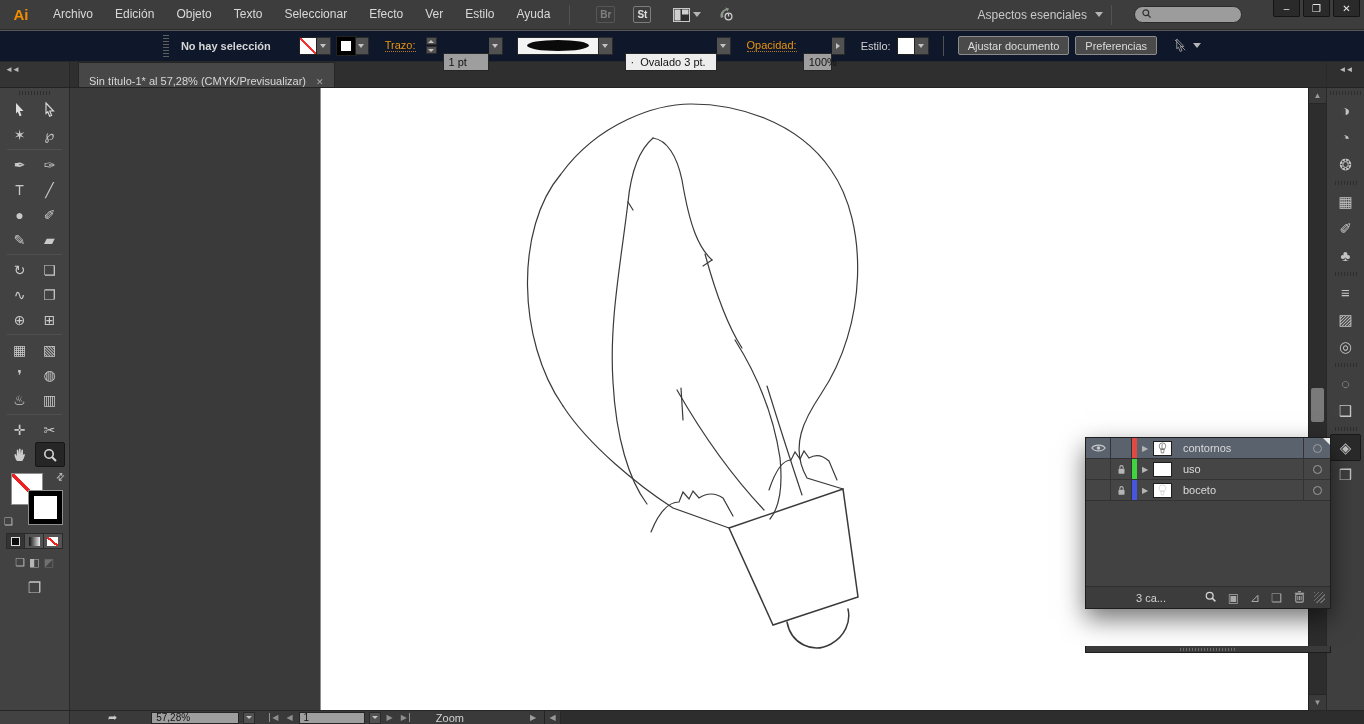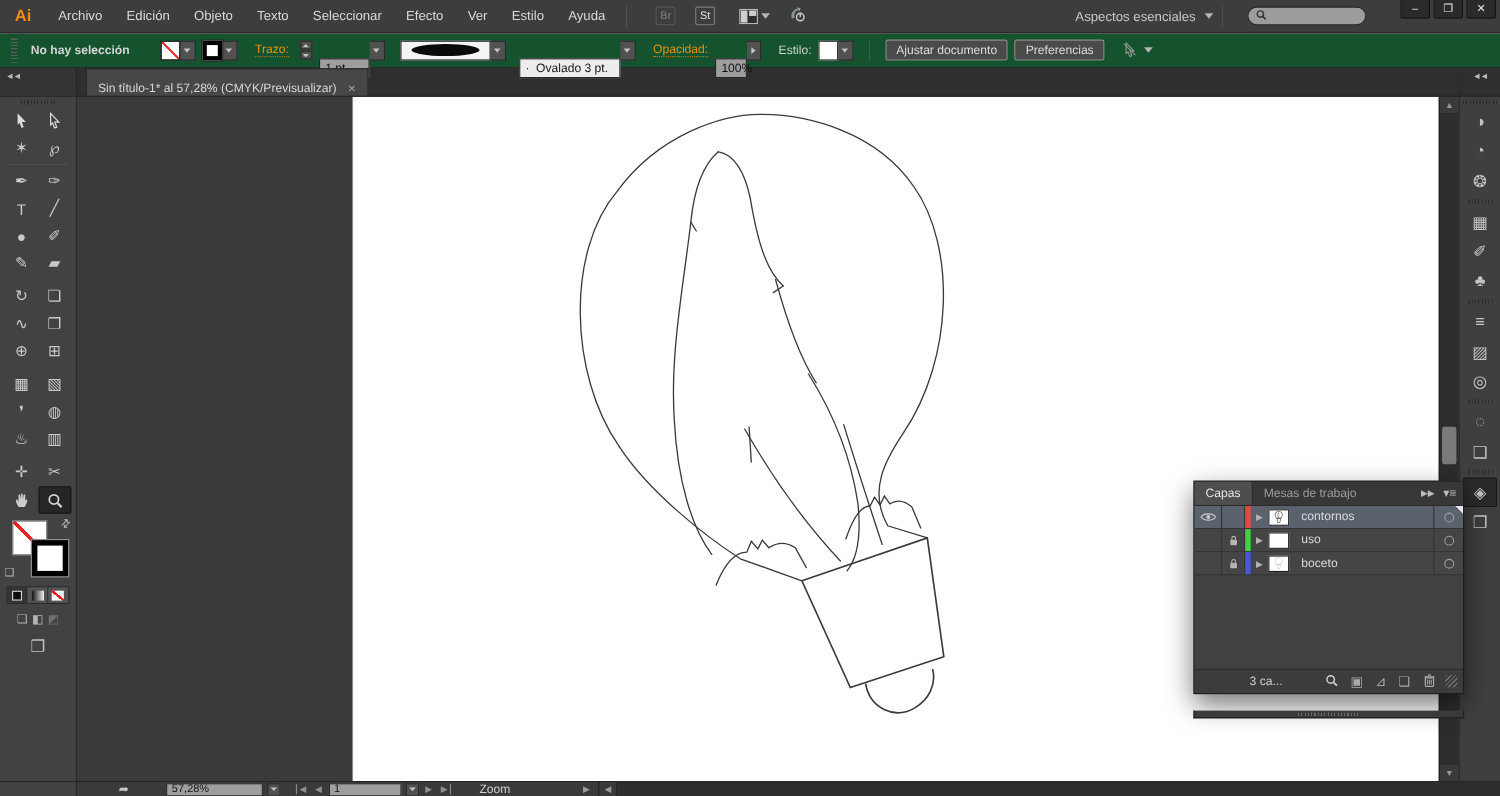--- a/index.html
+++ b/index.html
@@ -5,33 +5,33 @@
   *{margin:0;padding:0;box-sizing:border-box;font-family:"Liberation Sans","DejaVu Sans",sans-serif;}
   html,body{background:#222;}
   #app{position:relative;width:1364px;height:724px;background:#3f3f3f;overflow:hidden;color:#cfcfcf;font-size:11px;}
 
   
   .menubar{position:relative;height:30px;background:#3d3d3d;border-bottom:1px solid #2b2b2b;display:flex;align-items:center;}
   .logo{width:42px;text-align:center;color:#f28c00;font-weight:bold;font-size:15px;}
   .menus{display:flex;align-items:center;height:100%;}
   .menu-item{padding:16px 11px;line-height:29px;color:#d9d9d9;font-size:12px;cursor:default;}
   .mb-sep{width:1px;height:20px;background:#2e2e2e;border-right:1px solid #525252;margin:0 8px;}
-  .mini-btn{border:1px solid #7d7d7d;color:#e0e0e0;font-size:10px;font-weight:normal;padding:2px 3px;border-radius:2px;margin-left:18px;}
+  .mini-btn{border:1px solid #7d7d7d;color:#e0e0e0;font-size:10px;font-weight:bold;padding:2px 3px;border-radius:2px;margin-left:18px;}
   .mini-btn.dim{opacity:.4;}
   .arrange{margin-left:22px;display:flex;align-items:center;gap:3px;}
   .cslive{margin-left:16px;}
   .workspace{margin-left:auto;display:flex;align-items:center;gap:8px;color:#c9c9c9;font-size:12px;}
   .chev{width:0;height:0;border-left:4px solid transparent;border-right:4px solid transparent;border-top:5px solid #b5b5b5;display:inline-block;}
   .searchbox{margin-left:14px;margin-right:122px;width:108px;height:17px;background:#9c9c9c;border-radius:9px;display:flex;align-items:center;padding:0 6px;gap:4px;border:1px solid #2b2b2b;}
   .searchbox input{flex:1;min-width:0;background:transparent;border:none;outline:none;font-size:10px;color:#222;}
   .winbtns{position:absolute;top:0;right:4px;display:flex;gap:3px;}
   .winbtn{width:27px;height:17px;background:#2a2a2a;border:1px solid #141414;border-top:none;color:#e8e8e8;font-size:10px;display:flex;align-items:center;justify-content:center;border-radius:0 0 2px 2px;}
 
   
-  .controlbar{height:32px;background:#14532d;border-bottom:1px solid #282828;box-shadow:inset 0 1px 0 #565656;display:flex;align-items:center;gap:6px;padding:0 10px;}
+  .controlbar{height:32px;background:#0f172a;border-bottom:1px solid #282828;box-shadow:inset 0 1px 0 #565656;display:flex;align-items:center;gap:6px;padding:0 10px;justify-content:center;}
   .grip-v{width:6px;height:22px;background:repeating-linear-gradient(#5e5e5e 0 1px,transparent 1px 3px);margin-right:6px;}
   .sel-status{color:#d6d6d6;font-weight:bold;margin-right:22px;font-size:11px;}
   .swgrp{display:flex;align-items:center;}
   .sw{width:18px;height:18px;background:#fff;border:1px solid #222;position:relative;}
   .sw.nofill{background:linear-gradient(to top right,#fff 46%,#e33 46%,#e33 54%,#fff 54%);}
   .sw.strokeblack{background:#fff;border:4px solid #000;box-shadow:0 0 0 1px #222;}
   .dd{width:14px;height:18px;background:#515151;border:1px solid #2a2a2a;border-left:none;display:flex;align-items:center;justify-content:center;}
   .dd::after{content:"";width:0;height:0;border-left:3.5px solid transparent;border-right:3.5px solid transparent;border-top:4px solid #c3c3c3;}
   .lbl-link{color:#e8940f;border-bottom:1px dotted #b87a1a;font-size:11px;margin-left:10px;}
   .lbl{color:#cfcfcf;font-size:11px;margin-left:10px;}
@@ -491,28 +491,20 @@
             <span class="g">◈</span>
           </div>
           <div class="dock-icon">
             <span class="g">❒</span>
           </div>
         </div>
     </div>
   </div>
 
   <div class="layers-panel">
-    <div class="lp-header">
-      <div class="lp-tab active">Capas</div>
-      <div class="lp-tab">Mesas de trabajo</div>
-      <div class="lp-hicons">
-        <span>▶▶</span>
-        <span style="font-size:11px">▾≡</span>
-      </div>
-    </div>
     <div class="lp-rows" id="layerrows">
         <div class="lp-row selected">
           <span class="lp-eye">
             <svg viewBox="0 0 18 12" width="15" height="10">
               <path d="M1 6 C4 1.5 14 1.5 17 6 C14 10.5 4 10.5 1 6 Z" fill="none" stroke="#c8c8c8" stroke-width="1.4"></path>
               <circle cx="9" cy="6" r="2.2" fill="#c8c8c8"></circle>
             </svg>
           </span>
           <span class="lp-lock"></span>
           <span class="lp-bar" style="background: rgb(224, 74, 66);"></span>

